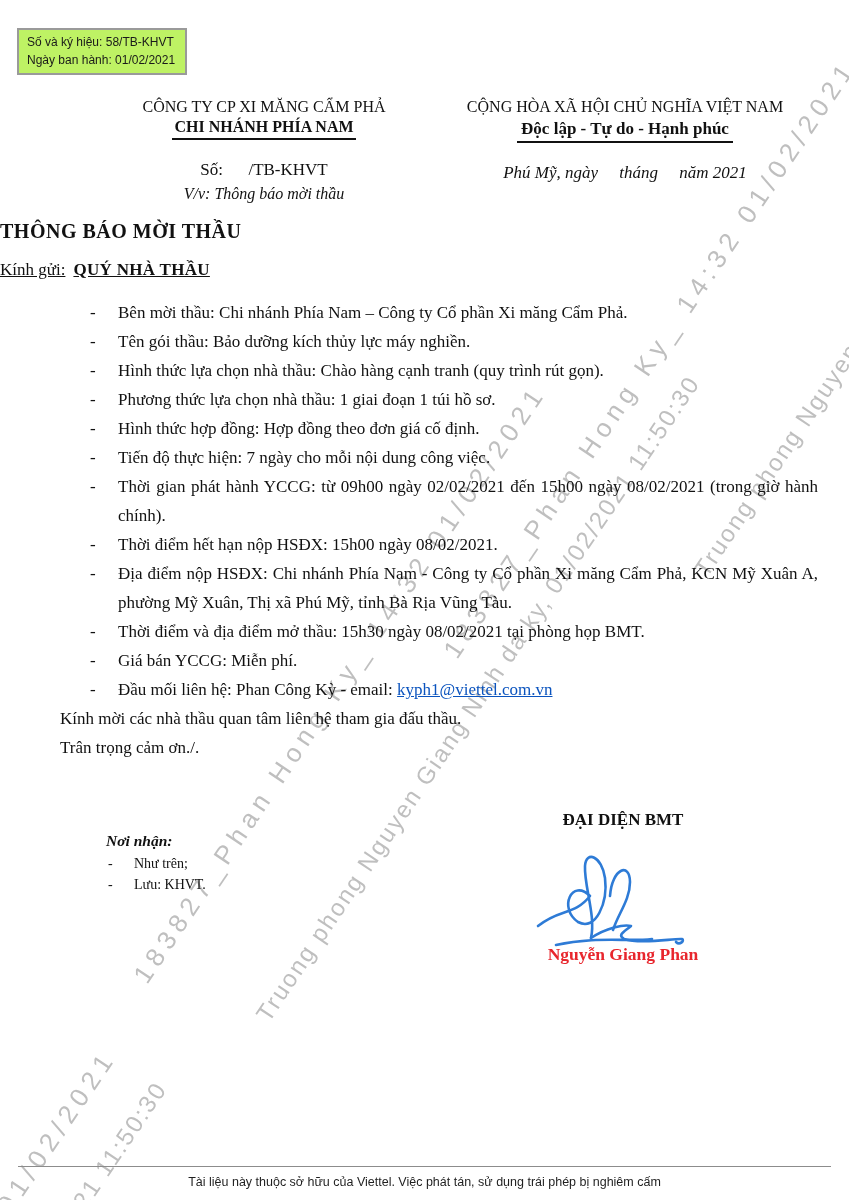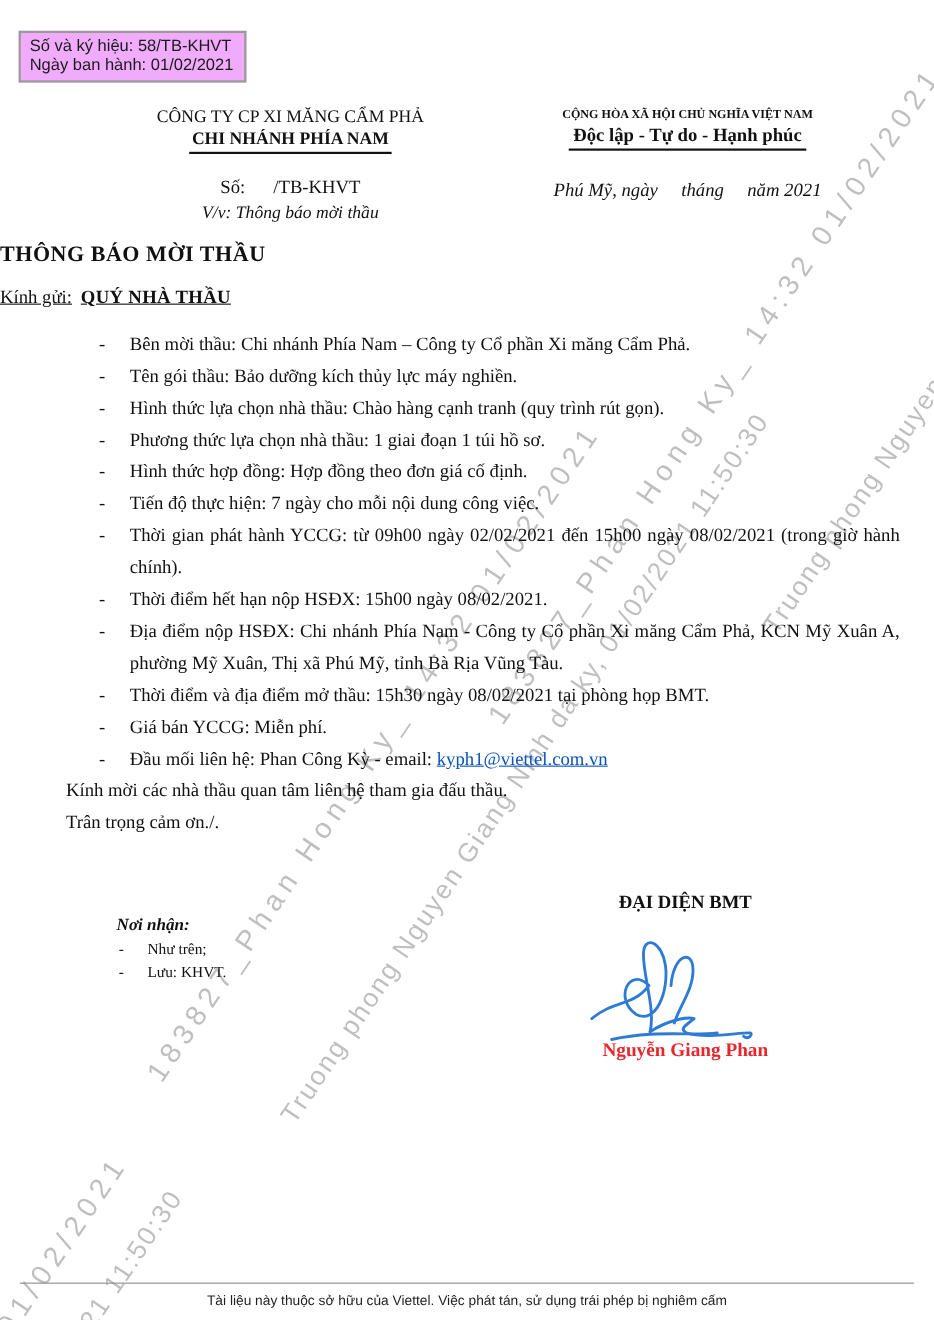--- a/index.html
+++ b/index.html
@@ -14,33 +14,33 @@
   .wm-1a{left:-290px;top:1630px;}
   .wm-1b{left:140px;top:965px;}
   .wm-1c{left:450px;top:640px;}
   .wm-2a{left:-271px;top:1711px;}
   .wm-2b{left:262px;top:1005px;}
   .wm-2c{left:700px;top:560px;}
 
   .content{position:relative;z-index:2;}
 
   
-  .stamp{position:absolute;left:17px;top:28px;border:2px solid #9a9a9a;background:#f0abfc;
+  .stamp{position:absolute;left:17px;top:28px;border:2px solid #9a9a9a;background:#bef264;
          padding:3px 10px 4px 8px;font-family:"Liberation Sans",sans-serif;
-         font-size:15px;line-height:18px;color:#1a1a1a;}
+         font-size:12px;line-height:18px;color:#1a1a1a;}
 
   
   .org-left{position:absolute;left:96px;top:98px;width:336px;text-align:center;font-size:16px;}
   .org-left .l2{font-weight:bold;display:inline-block;border-bottom:2px solid #111;
                 padding:0 2px 2px 2px;margin-top:2px;}
   .doc-number{position:absolute;left:96px;top:160px;width:336px;text-align:center;font-size:17px;}
   .doc-subject{position:absolute;left:96px;top:185px;width:336px;text-align:center;
                font-style:italic;font-size:16px;}
   .org-right{position:absolute;left:428px;top:98px;width:394px;text-align:center;}
-  .org-right .l1{font-weight:bold;font-size:11px;}
+  .org-right .l1{font-weight:normal;font-size:16px;}
   .org-right .l2{font-weight:bold;font-size:17px;display:inline-block;
                  border-bottom:2px solid #111;padding:0 4px 2px 4px;margin-top:3px;}
   .place-date{position:absolute;left:428px;top:163px;width:394px;text-align:center;
               font-style:italic;font-size:17px;}
 
   
   .doc-title{position:absolute;left:0;top:220px;width:100%;text-align:left;
              font-size:20px;font-weight:bold;letter-spacing:.5px;}
   .salutation{position:absolute;left:0;top:260px;width:100%;text-align:left;font-size:17px;text-decoration:underline;}
   .salutation b{margin-left:8px;letter-spacing:.3px;}

